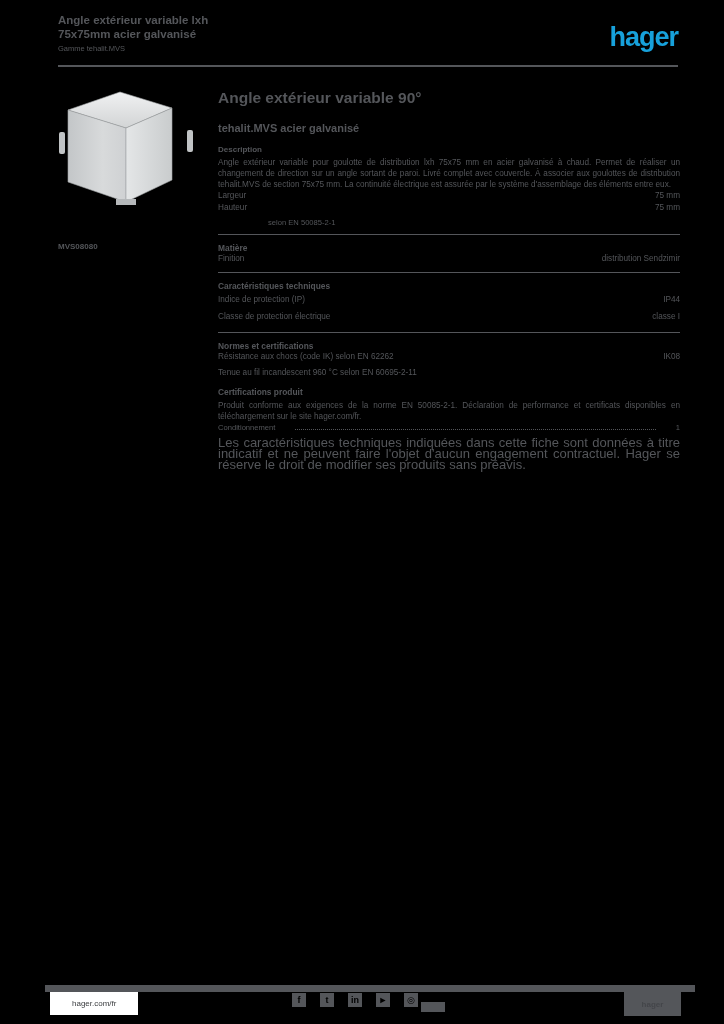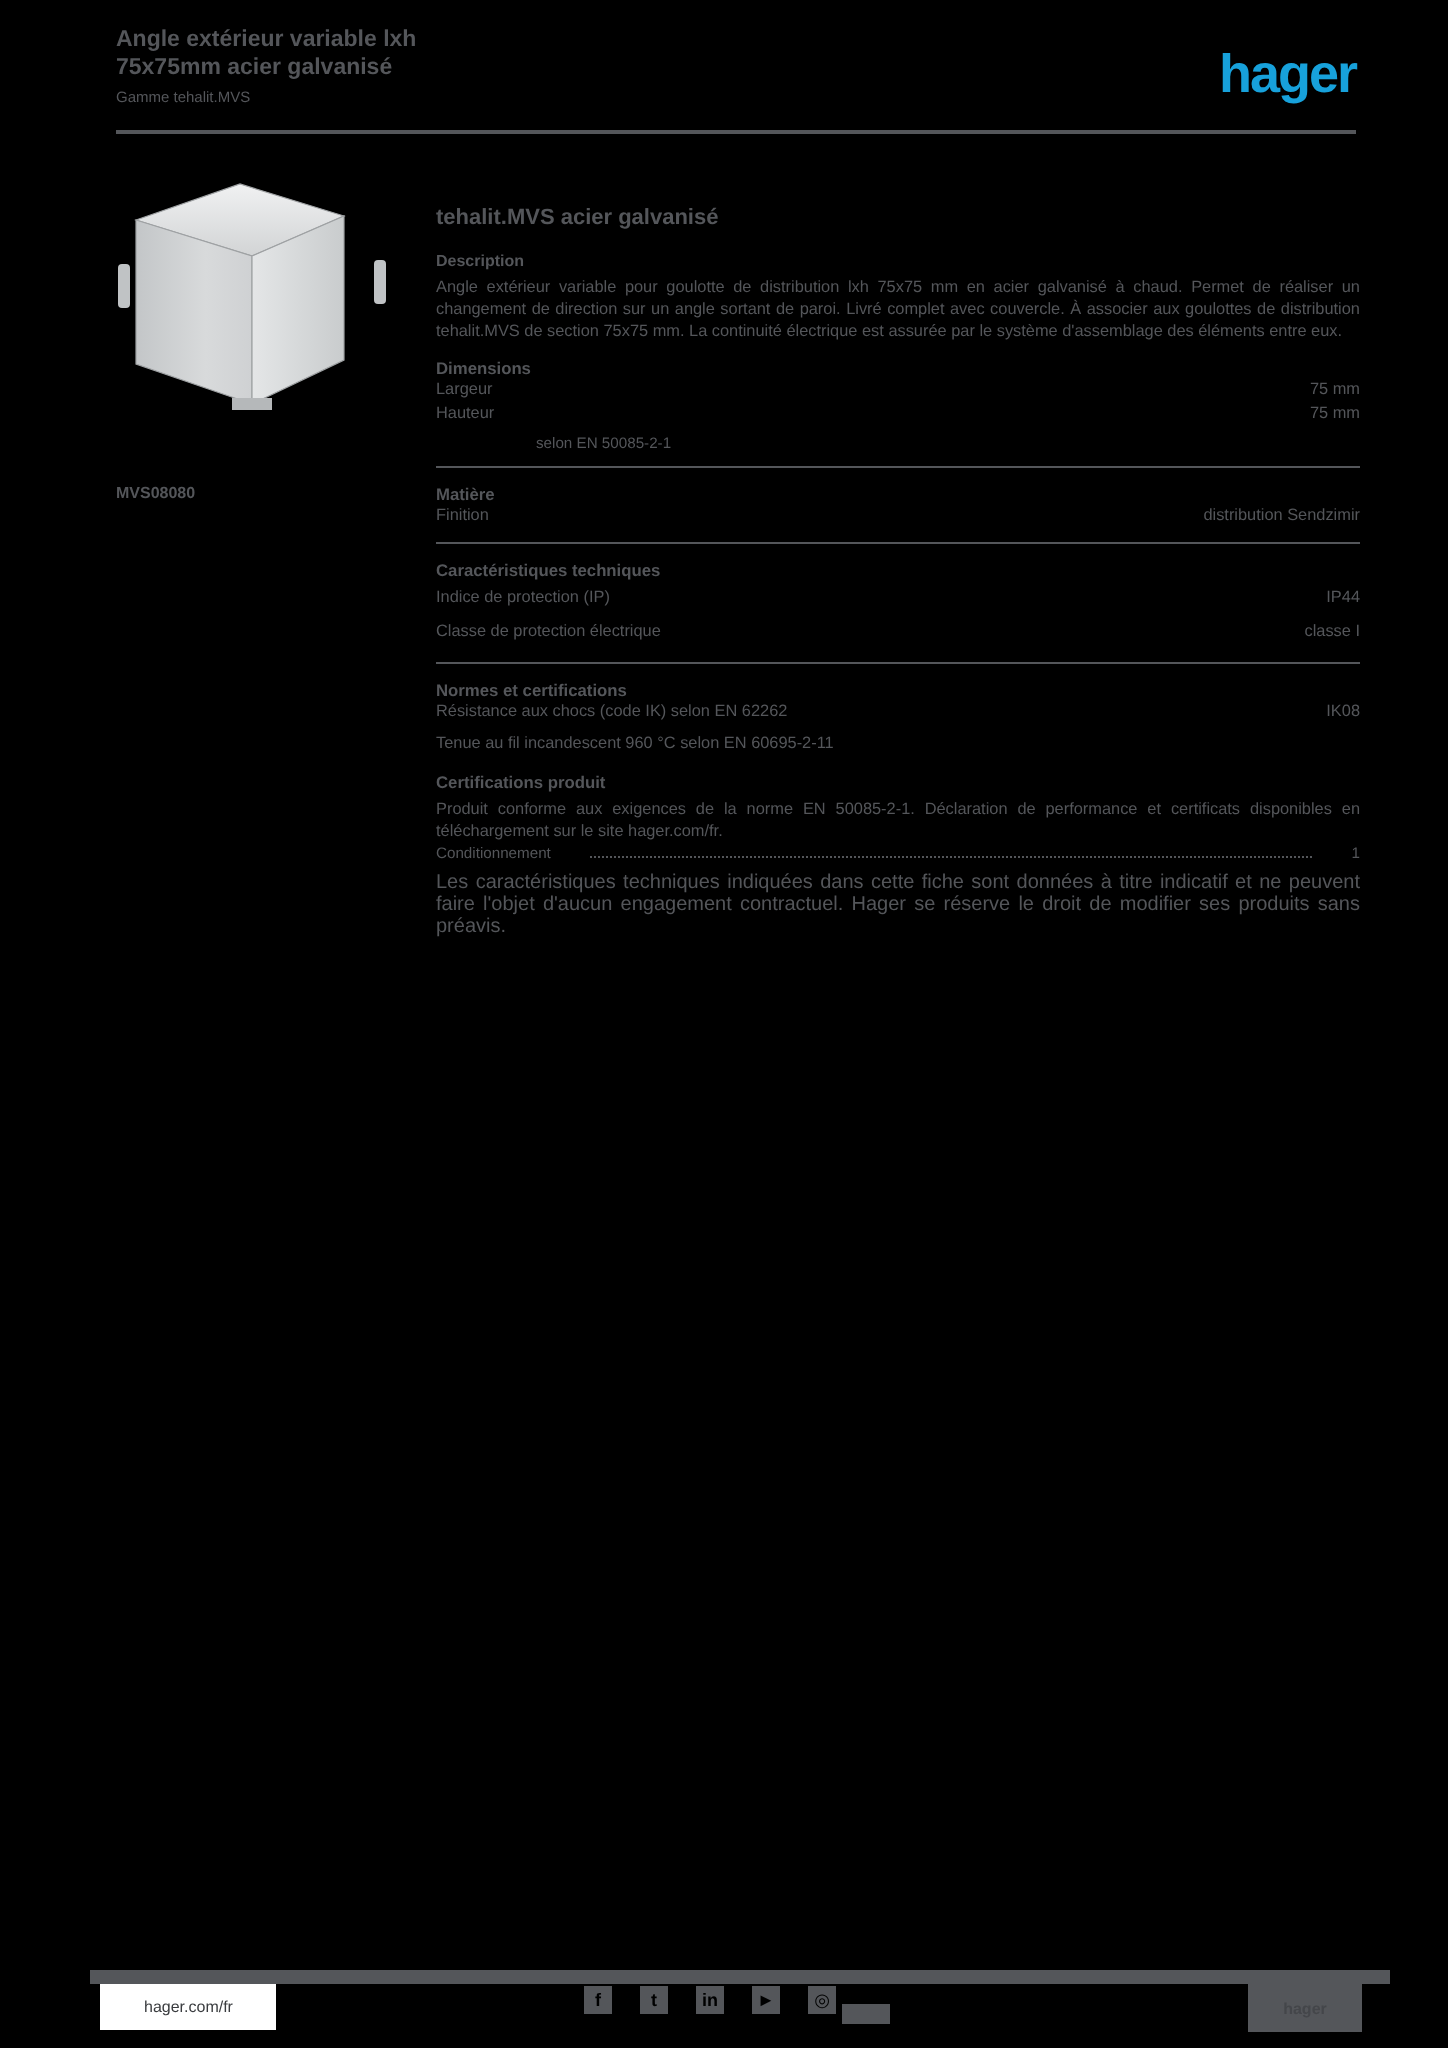--- a/index.html
+++ b/index.html
@@ -28,21 +28,21 @@
   .para-lg    { font-size:9.2px; line-height:15px; margin-top:5px; text-align:justify; }
   .sec-head   { font-size:8.4px; font-weight:bold; margin-top:8px; }
   .row { display:flex; justify-content:space-between; align-items:baseline;
          font-size:8.2px; line-height:12px;gap:16px; }
   .row.tall { line-height:17px; }
   .row .lead { flex:1; margin:0 4px; border-bottom:1px dotted #54565a; height:7px; }
   .row .val { white-space:nowrap; }
   .note-ind { font-size:7.6px; margin-top:4px; padding-left:50px; }
   .rule { border:0; border-top:1px solid #54565a; margin-top:7px; }
   .std-line { font-size:8.2px; line-height:12px; margin-top:4px; }
-  .disclaimer { font-size:10px; line-height:11px; margin-top:3px; text-align:justify; }
+  .disclaimer { font-size:13px; line-height:11px; margin-top:3px; text-align:justify; }
 
   
   .ftr-bar { position:absolute; left:45px; top:985px; width:650px; height:7px; background:#54565a; }
   .ftr-site { position:absolute; left:50px; top:992px; width:88px; height:23px; background:#fff;
               display:flex; align-items:center; padding-left:22px; font-size:8px; color:#3a3c3f; }
   .ftr-social { position:absolute; left:292px; top:993px; display:flex; gap:14px; }
   .soc { width:14px; height:14px; background:#54565a; color:#000; font-size:9px; font-weight:bold;
          display:flex; align-items:center; justify-content:center; }
   .ftr-tail { position:absolute; left:421px; top:1002px; width:24px; height:10px; background:#54565a; }
   .ftr-mark { position:absolute; left:624px; top:992px; width:57px; height:24px; background:#54565a;
@@ -88,26 +88,26 @@
       <polygon points="10,22 68,40 68,114 10,94" fill="url(#faceL)" stroke="#9fa2a4" stroke-width="0.6"></polygon>
 
       <polygon points="68,40 114,20 114,92 68,114" fill="url(#faceR)" stroke="#9fa2a4" stroke-width="0.6"></polygon>
 
       <polygon points="58,111 78,111 78,117 58,117" fill="#b5b8ba"></polygon>
     </svg>
   </div>
   <div class="product-ref">MVS08080</div>
 
   <div class="col">
+    <div class="main-title">Angle extérieur variable 90°</div>
     <div class="main-sub">tehalit.MVS acier galvanisé</div>
 
     <div class="lbl-sm">Description</div>
     <div class="para">Angle extérieur variable pour goulotte de distribution lxh 75x75 mm en acier galvanisé à chaud. Permet de réaliser un changement de direction sur un angle sortant de paroi. Livré complet avec couvercle. À associer aux goulottes de distribution tehalit.MVS de section 75x75 mm. La continuité électrique est assurée par le système d'assemblage des éléments entre eux.</div>
 
-    <div class="sec-head">Dimensions</div>
     <div class="row">
       <span>Largeur</span>
       <span class="val">75 mm</span>
     </div>
     <div class="row">
       <span>Hauteur</span>
       <span class="val">75 mm</span>
     </div>
     <div class="note-ind">selon EN 50085-2-1</div>
     <hr class="rule">

